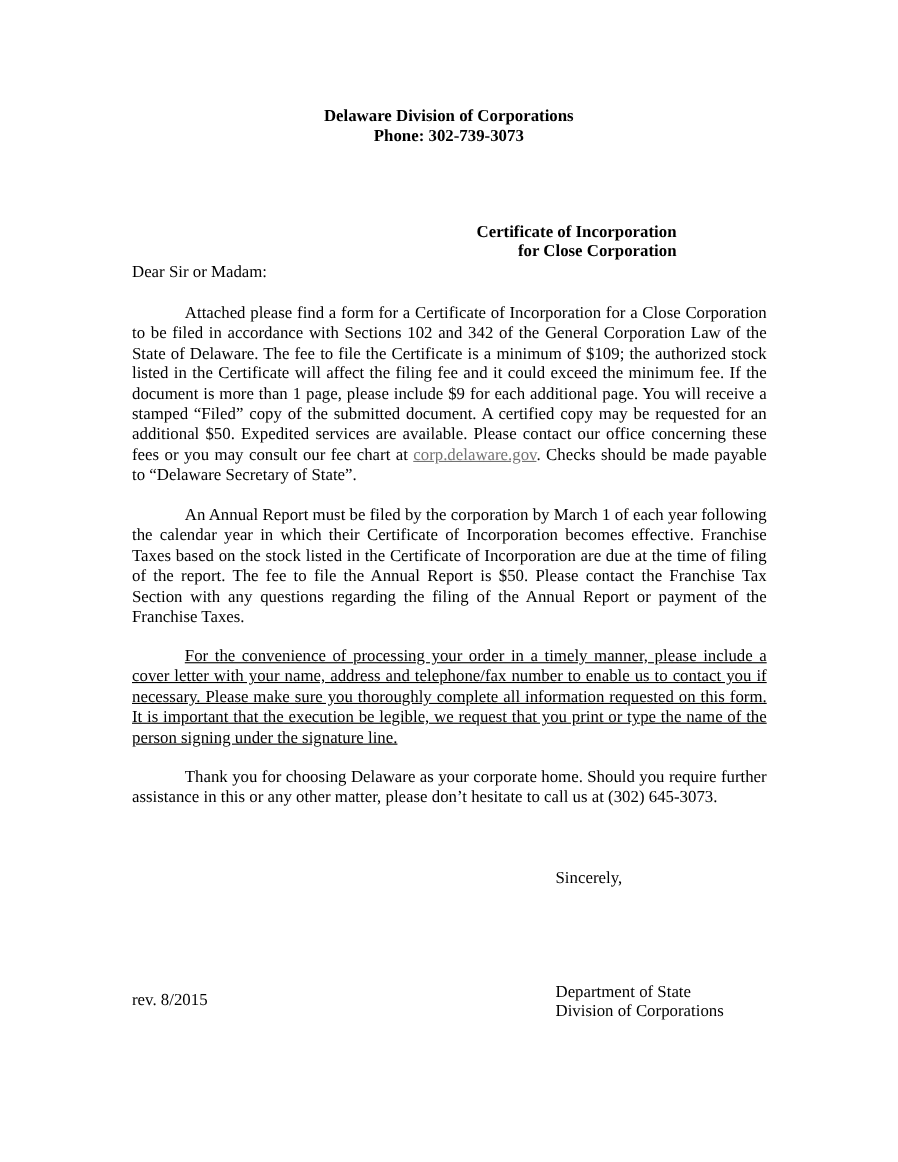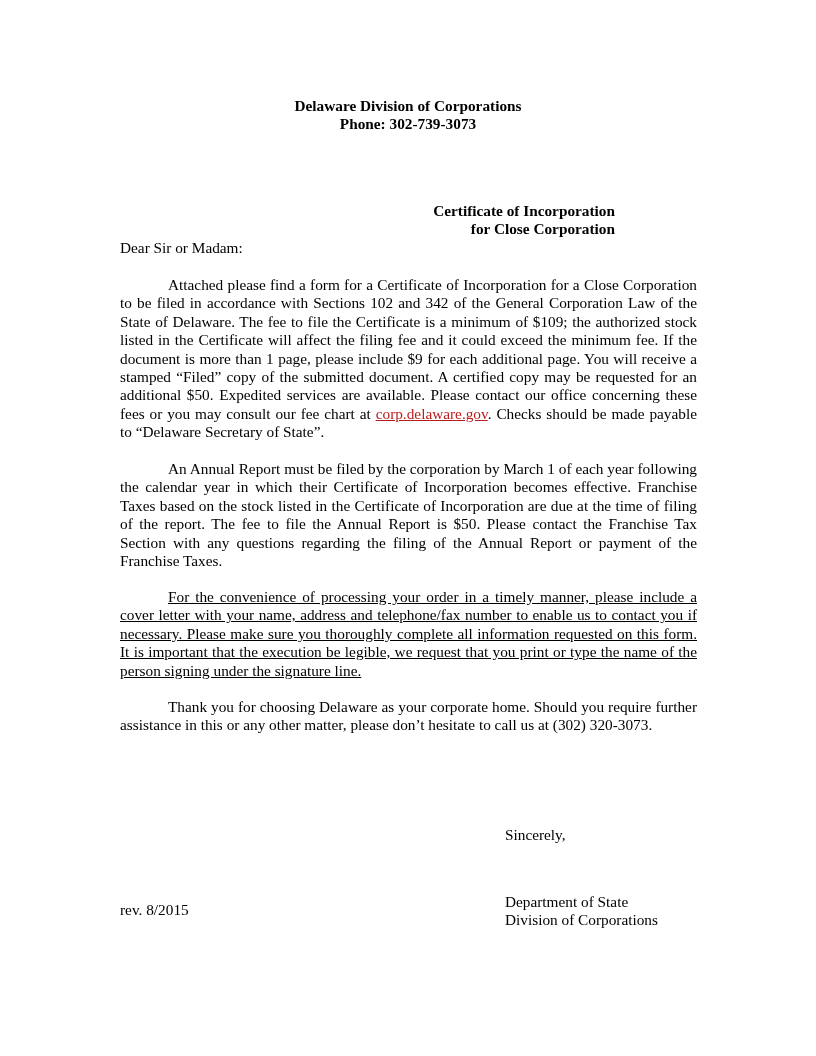--- a/index.html
+++ b/index.html
@@ -51,28 +51,27 @@
       width: 577px;
       text-align: justify;
       text-indent: 48px;
       margin: 0;
     }
     #para-1 { top: 276px; }
     #para-2 { top: 460px; }
     #para-3 { top: 588px; text-decoration: underline; }
     #para-4 { top: 698px; }
     .body-text a {
-      color: #b91c1c;
+      color: #737373;
       text-decoration: underline;
     }
     .closing {
       position: absolute;
       left: 505px;
       top: 790px;
-      margin-top: 36px;
     }
     .signature {
       position: absolute;
       left: 505px;
       top: 893px;
     }
     .signature div { height: 18.4px; }
     .revision {
       position: absolute;
       left: 120px;
@@ -95,21 +94,21 @@
   </div>
 
   <div class="salutation">Dear Sir or Madam:</div>
 
   <p class="body-text" id="para-1"><span>Attached please find a form for a Certificate of Incorporation for a Close Corporation to be filed in accordance with Sections 102 and 342 of the General Corporation Law of the State of Delaware. The fee to file the Certificate is a minimum of $109; the authorized stock listed in the Certificate will affect the filing fee and it could exceed the minimum fee.  If the document is more than 1 page, please include $9 for each additional page. You will receive a stamped “Filed” copy of the submitted document. A certified copy may be requested for an additional $50. Expedited services are available. Please contact our office concerning these fees or you may consult our fee chart at </span><a href="#">corp.delaware.gov</a><span>. Checks should be made payable to “Delaware Secretary of State”.</span></p>
 
   <p class="body-text" id="para-2">An Annual Report must be filed by the corporation by March 1 of each year following the calendar year in which their Certificate of Incorporation becomes effective. Franchise Taxes based on the stock listed in the Certificate of Incorporation are due at the time of filing of the report.  The fee to file the Annual Report is $50.  Please contact the Franchise Tax Section with any questions regarding the filing of the Annual Report or payment of the Franchise Taxes.</p>
 
   <p class="body-text" id="para-3">For the convenience of processing your order in a timely manner, please include a cover letter with your name, address and telephone/fax number to enable us to contact you if necessary. Please make sure you thoroughly complete all information requested on this form. It is important that the execution be legible, we request that you print or type the name of the person signing under the signature line.</p>
 
-  <p class="body-text" id="para-4">Thank you for choosing Delaware as your corporate home. Should you require further assistance in this or any other matter, please don’t hesitate to call us at (302) 320-3073.</p>
+  <p class="body-text" id="para-4">Thank you for choosing Delaware as your corporate home. Should you require further assistance in this or any other matter, please don’t hesitate to call us at (302) 645-3073.</p>
 
   <div class="closing">Sincerely,</div>
 
   <div class="signature">
     <div>Department of State</div>
     <div>Division of Corporations</div>
   </div>
 
   <div class="revision">rev. 8/2015</div>
 

